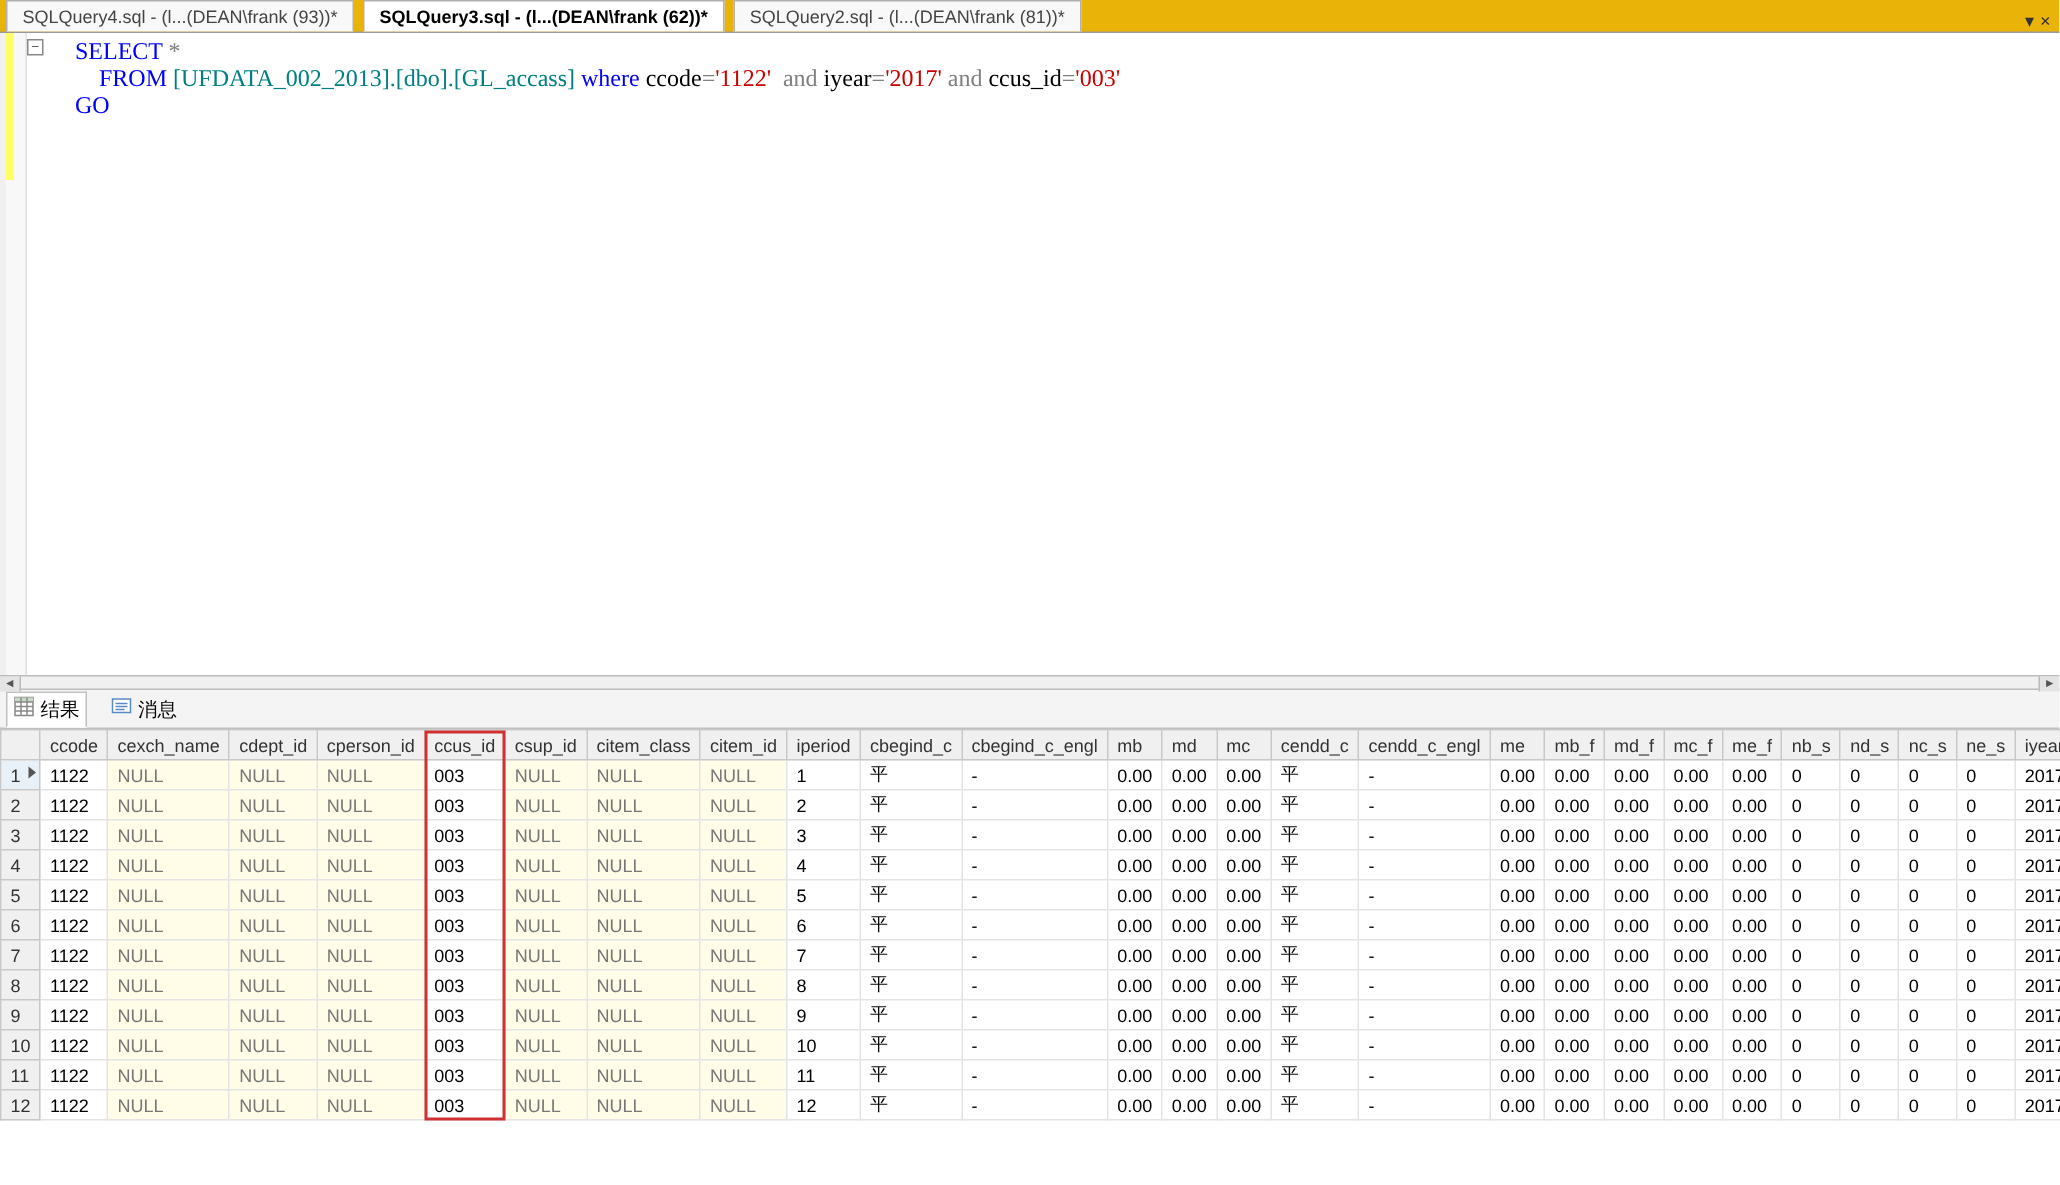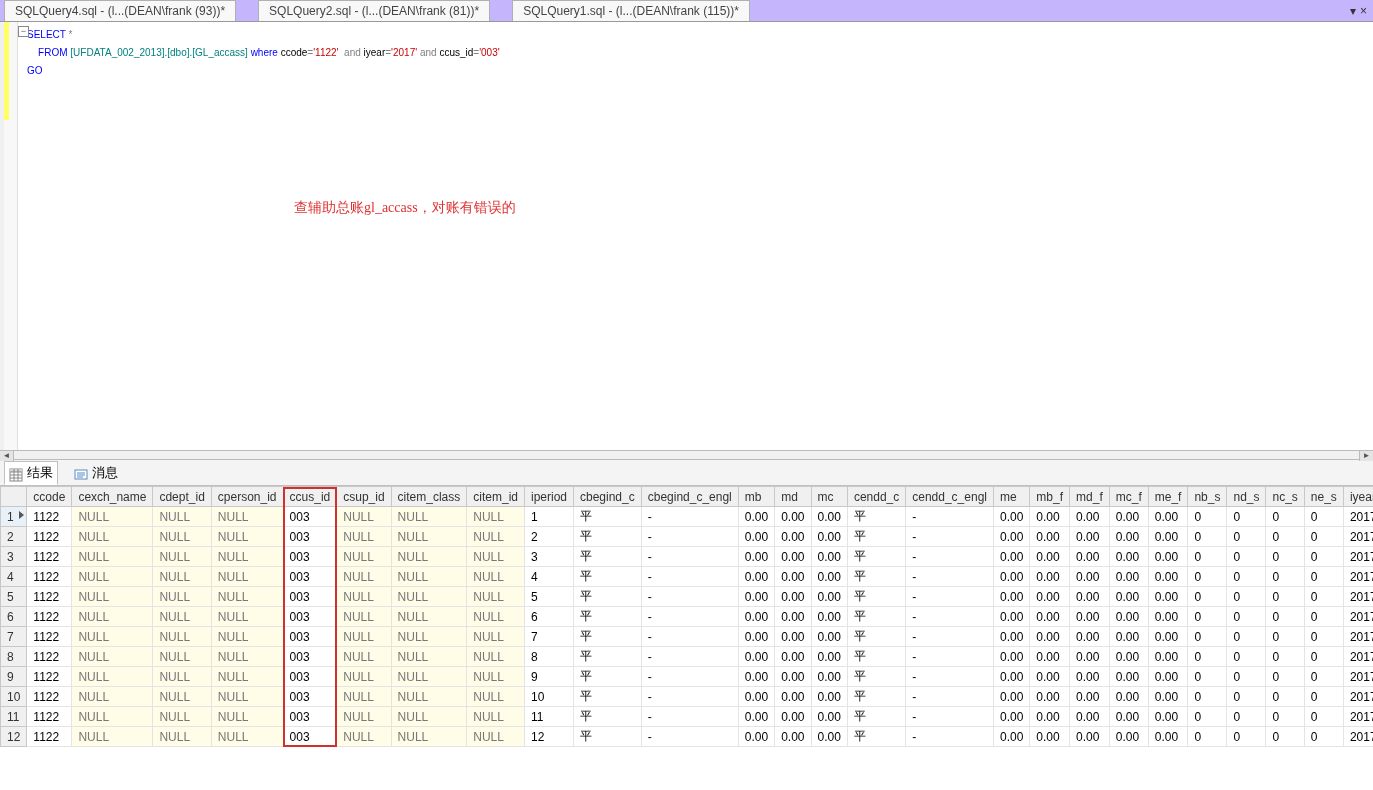--- a/index.html
+++ b/index.html
@@ -1,36 +1,36 @@
 <!DOCTYPE html>
 <html><head>
 <meta charset="utf-8">
 <style>
 * { margin: 0; padding: 0; box-sizing: border-box; }
 body { font-family: "Microsoft YaHei", "SimSun", Tahoma, sans-serif; font-size: 12px; background: #fff; overflow: hidden; width: 1373px; height: 790px; }
-.tabs { display: flex; background: #c4b5fd; border-bottom: 1px solid #999; height: 22px; align-items: center; gap: 16px; }
+.tabs { display: flex; background: #eab308; border-bottom: 1px solid #999; height: 22px; align-items: flex-end; }
 .tab { padding: 3px 10px; background: #f8f8f8; border: 1px solid #b0b0b0; border-bottom: none; margin-right: 2px; margin-left: 4px; font-size: 12px; cursor: pointer; color: #444; }
 .tab.active { background: #fff; font-weight: bold; color: #000; }
 .tab-controls { margin-left: auto; display: flex; gap: 4px; padding-right: 6px; color: #333; font-size: 12px; }
 .tab-controls span { cursor: pointer; }
 .editor { background: #fff; height: 428px; position: relative; border-left: 4px solid #f0f0f0; }
 .gutter { position: absolute; left: 0; top: 0; width: 14px; background: #f8f8f8; height: 100%; border-right: 1px solid #e0e0e0; }
 .collapse-icon { position: absolute; left: 14px; top: 4px; width: 11px; height: 11px; border: 1px solid #888; font-size: 9px; line-height: 9px; text-align: center; background: #fff; cursor: pointer; color: #555; }
 .yellow-bar { position: absolute; left: 0; top: 0; width: 5px; height: 98px; background: #ffff66; }
-.code { font-family: Liberation Sans, sans-serif; font-size: 10px; padding: 4px 4px 4px 23px; line-height: 18px; white-space: pre; }
+.code { font-family: Liberation Serif, serif; font-size: 16px; padding: 4px 4px 4px 46px; line-height: 18px; white-space: pre; }
 .kw { color: #0000ff; }
 .gray { color: #808080; }
 .teal { color: #008080; }
 .str { color: #cc0000; }
 .annotation { position: absolute; left: 290px; top: 176px; color: #e03030; font-size: 14px; font-family: "SimSun", serif; line-height: 20px; }
 .hsplitter { height: 10px; background: #f0f0f0; border-top: 1px solid #bbb; border-bottom: 1px solid #bbb; position: relative; }
 .scroll-left { position: absolute; left: 0; top: 0; width: 14px; height: 10px; background: #e4e4e4; border-right: 1px solid #bbb; text-align: center; font-size: 8px; line-height: 10px; color: #555; cursor: pointer; }
 .scroll-right { position: absolute; right: 0; top: 0; width: 14px; height: 10px; background: #e4e4e4; border-left: 1px solid #bbb; text-align: center; font-size: 8px; line-height: 10px; color: #555; cursor: pointer; }
 .result-tabs { display: flex; background: #f4f4f4; border-bottom: 1px solid #c0c0c0; height: 26px; align-items: center; padding-left: 4px; gap: 12px; }
-.result-tab { display: flex; align-items: flex-end; gap: 4px; font-size: 13px; cursor: pointer; padding: 2px 4px; }
+.result-tab { display: flex; align-items: flex-start; gap: 4px; font-size: 13px; cursor: pointer; padding: 2px 4px; }
 .result-tab.active { background: #fff; border: 1px solid #c0c0c0; border-bottom: 1px solid #fff; margin-bottom: -1px; }
 .icon-grid { width: 14px; height: 14px; display: inline-block; }
 .icon-grid svg { width: 14px; height: 14px; }
 .icon-msg { width: 14px; height: 14px; display: inline-block; }
 .grid-wrap { overflow: auto; height: 302px; background: #fff; }
 table.grid { border-collapse: collapse; font-size: 12px; font-family: Tahoma, "Microsoft YaHei", sans-serif; }
 table.grid th { background: #f0f0f0; border: 1px solid #c8c8c8; padding: 2px 6px; font-weight: normal; text-align: left; white-space: nowrap; color: #333; height: 20px; }
 table.grid td { border: 1px solid #e4e4e4; padding: 1px 6px; white-space: nowrap; height: 18px; }
 table.grid td.rownum { background: #f0f0f0; border: 1px solid #c8c8c8; text-align: left; padding: 1px 6px; color: #333; min-width: 24px; }
 table.grid td.rownum.sel { background: #e8f0f8; position: relative; }
@@ -38,37 +38,36 @@
 table.grid th.corner { min-width: 24px; background: #f0f0f0; }
 td.null { background: #fffce8; color: #777; }
 .col-highlight-box { position: absolute; border: 2px solid #d03030; pointer-events: none; }
 .grid-container { position: relative; }
 </style>
 </head>
 <body>
 
 <div class="tabs">
   <div class="tab">SQLQuery4.sql - (l...(DEAN\frank (93))*</div>
+    <div class="tab active">SQLQuery3.sql - (l...(DEAN\frank (62))*</div>
     <div class="tab">SQLQuery2.sql - (l...(DEAN\frank (81))*</div>
-    <div class="tab">SQLQuery1.sql - (l...(DEAN\frank (115))*</div>
   <div class="tab-controls">
     <span>▾</span>
     <span>×</span>
   </div>
 </div>
 
 <div class="editor">
   <div class="gutter"></div>
   <div class="yellow-bar"></div>
   <div class="collapse-icon">−</div>
   <div class="code"><span class="kw">SELECT</span><span class="gray"> *</span>
 <span class="kw">    FROM</span><span class="teal"> [UFDATA_002_2013].[dbo].[GL_accass]</span><span class="kw"> where</span><span> ccode</span><span class="gray">=</span><span class="str">'1122'</span><span class="gray">  and</span><span> iyear</span><span class="gray">=</span><span class="str">'2017'</span><span class="gray"> and</span><span> ccus_id</span><span class="gray">=</span><span class="str">'003'</span>
 <span class="kw">GO</span></div>
   <div class="annotation">
-    <div>查辅助总账gl_accass，对账有错误的</div>
   </div>
 </div>
 
 <div class="hsplitter">
   <div class="scroll-left">◄</div>
   <div class="scroll-right">►</div>
 </div>
 
 <div class="result-tabs">
   <div class="result-tab active">

